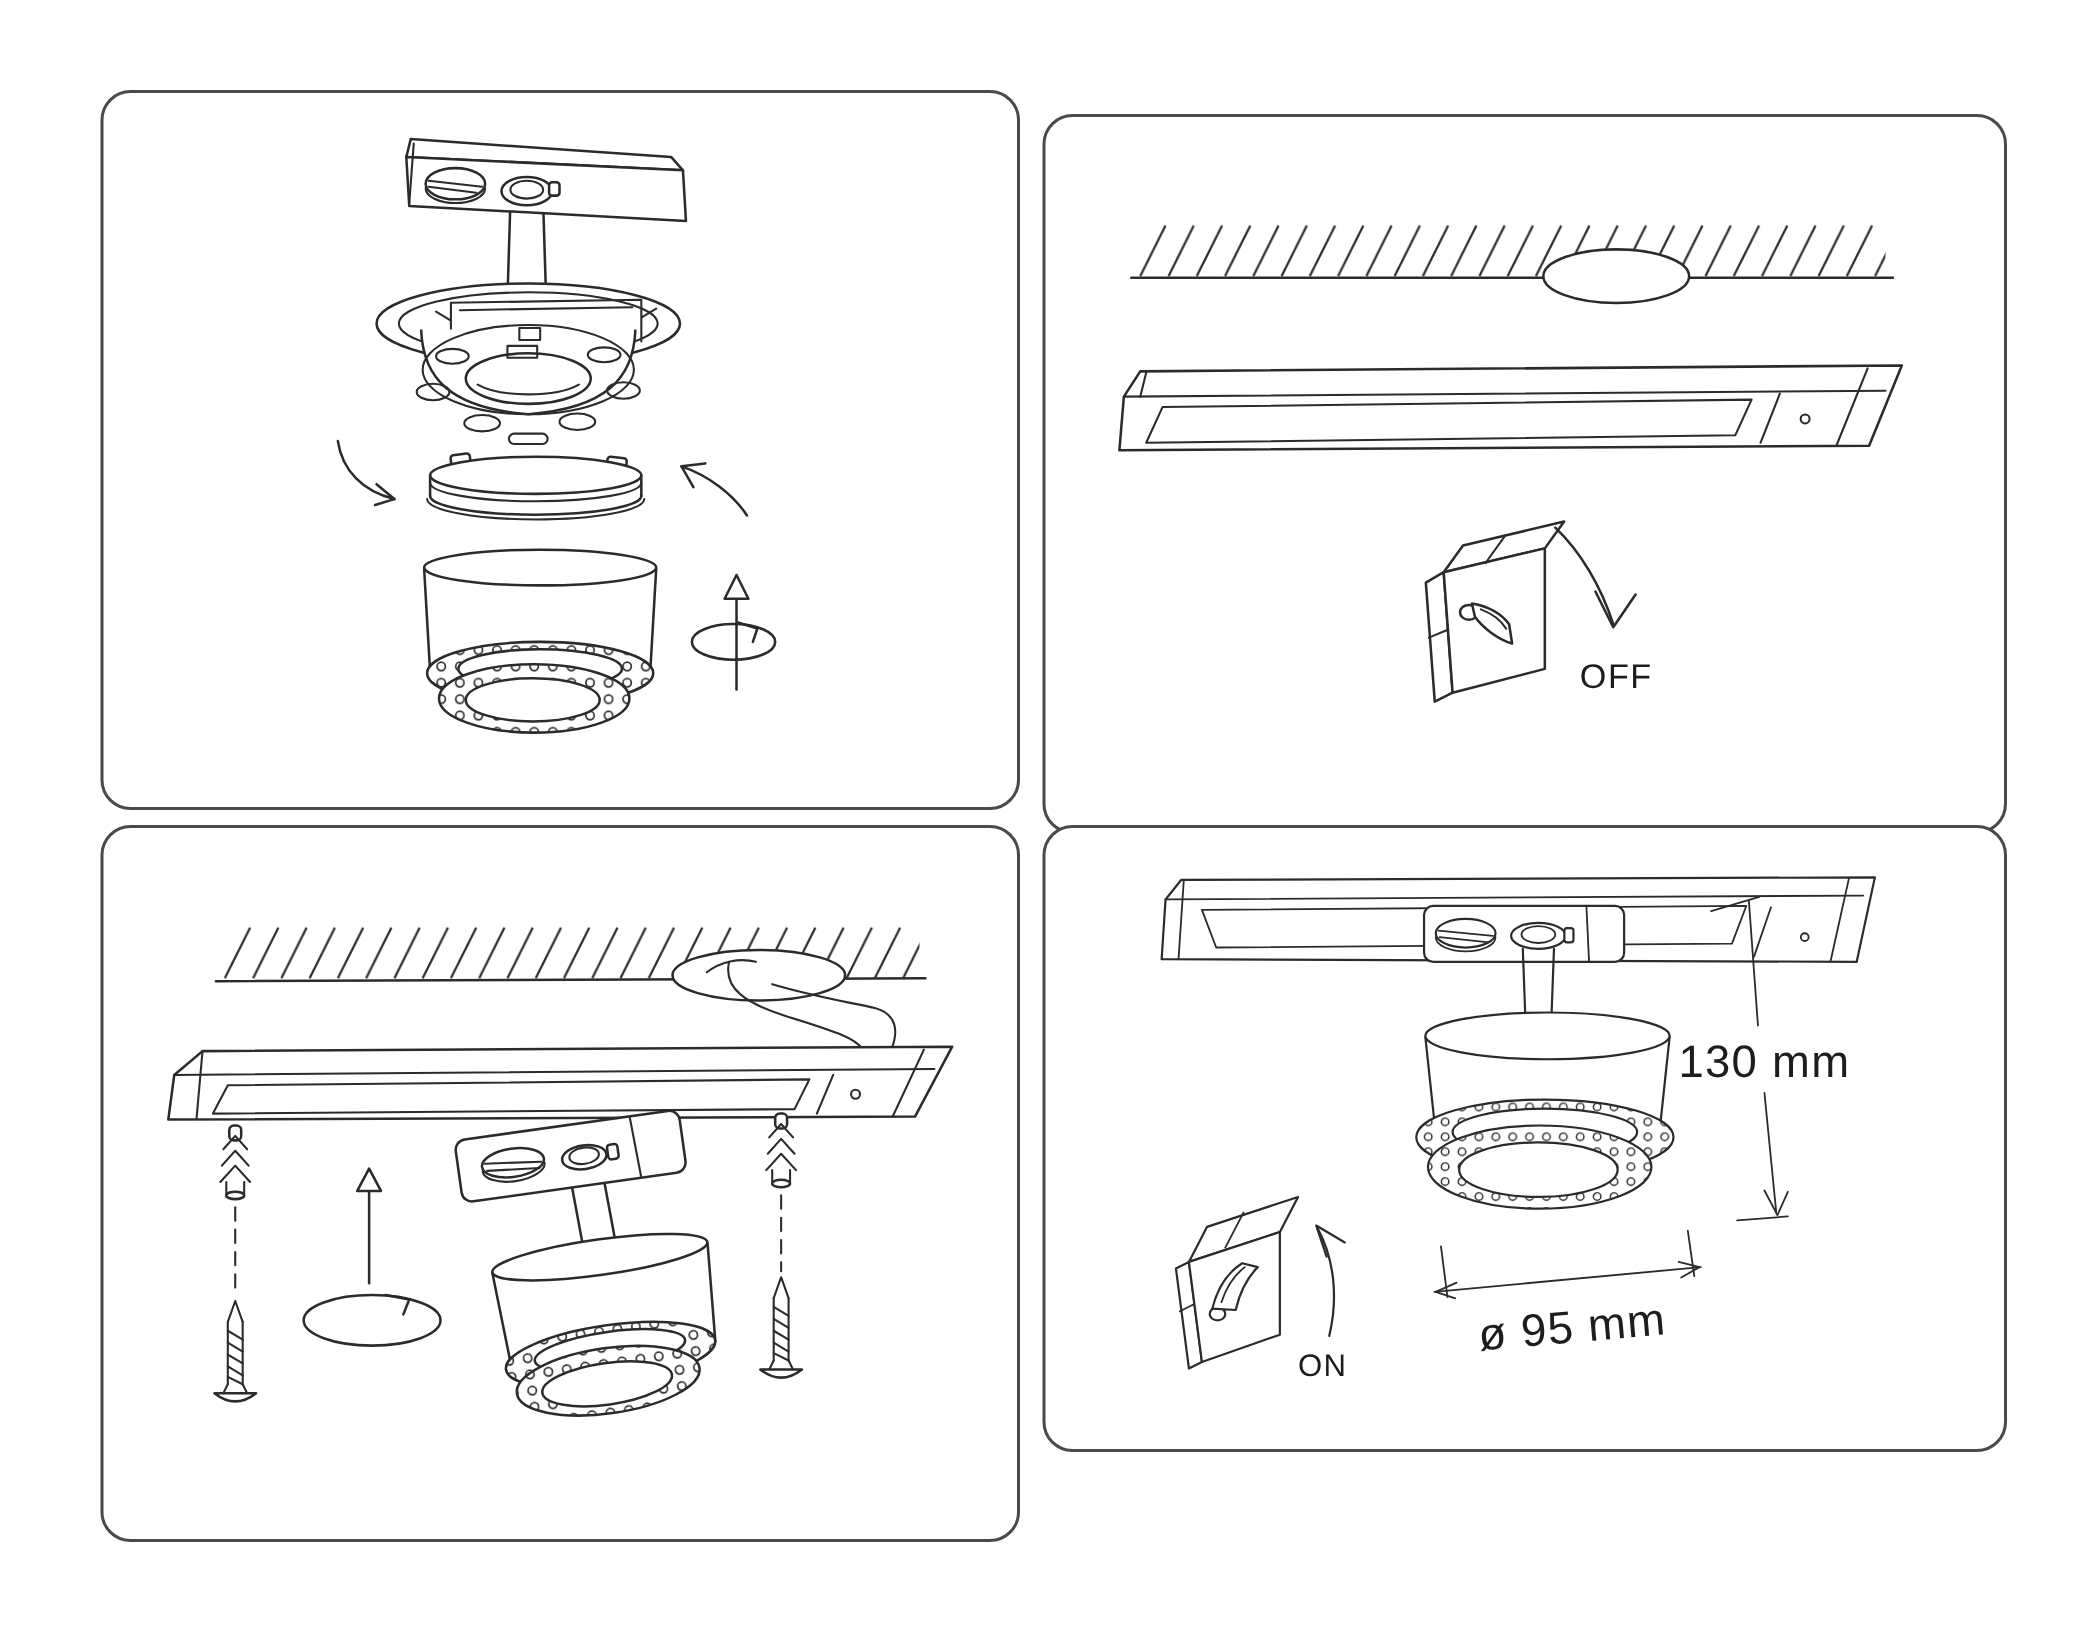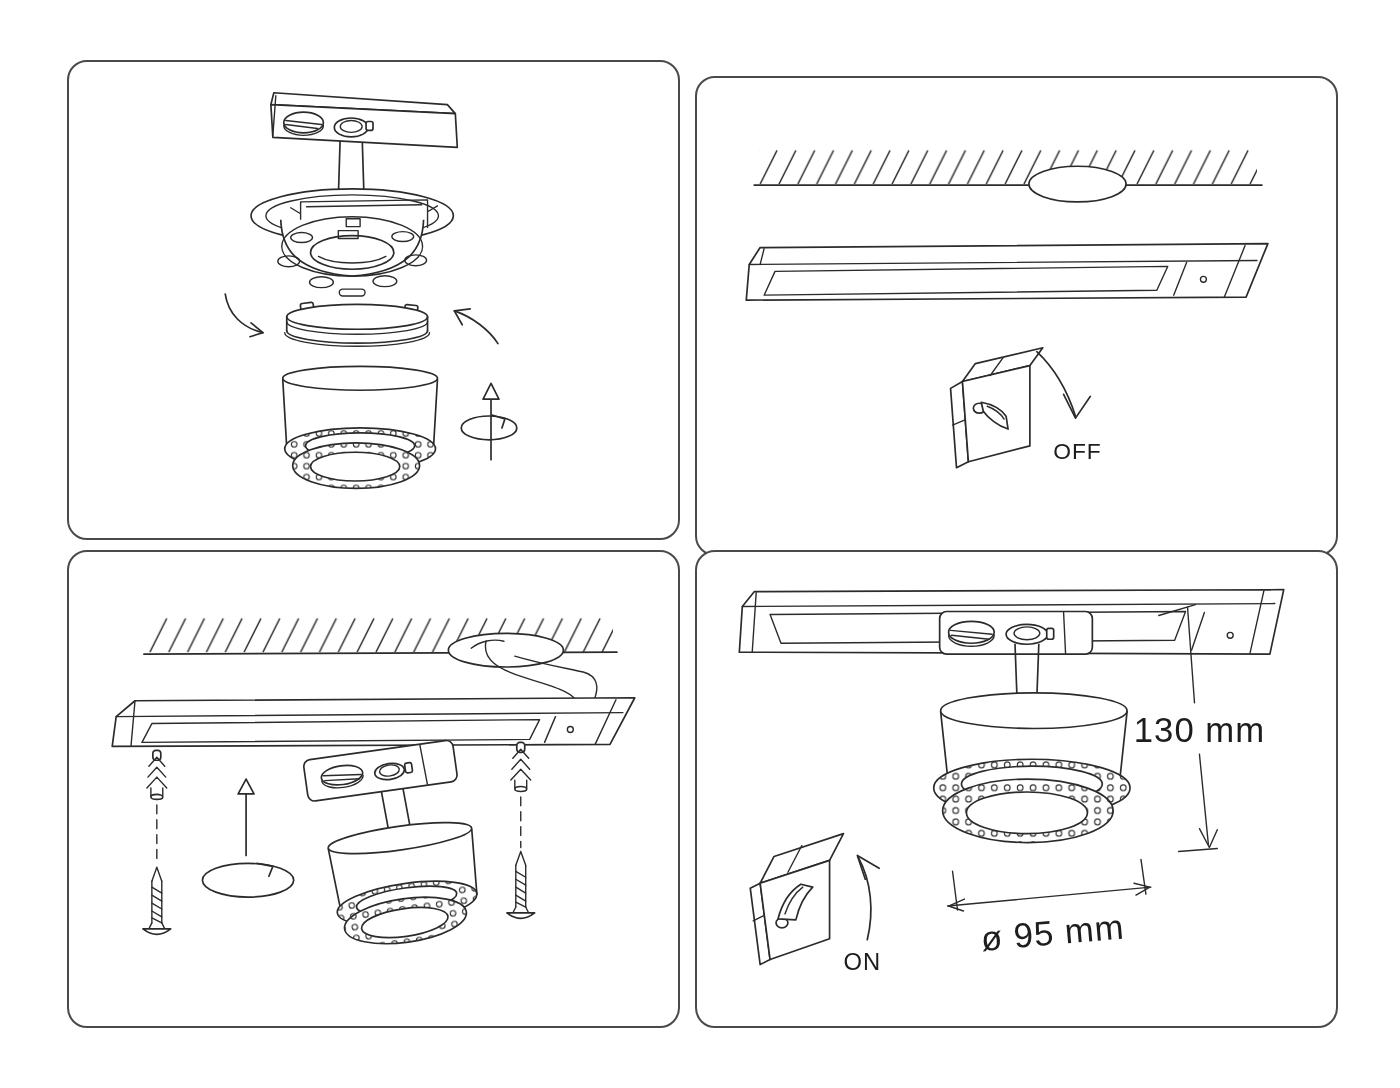--- a/index.html
+++ b/index.html
@@ -2,21 +2,21 @@
 <html><head>
 <meta charset="utf-8">
 <style>
   html,body { margin:0; padding:0; background:#ffffff; }
   .sheet { position:relative; width:1400px; height:1088px; background:#ffffff; overflow:hidden;
            font-family:"Liberation Sans", sans-serif; }
   .panel { position:absolute; border:2px solid #4a4a4a; border-radius:20px; box-sizing:border-box; background:#fff; }
   #p1 { left:67px;  top:60px;  width:613px; height:480px; }
   #p2 { left:695px; top:60px;  width:643px; height:480px;margin-top:16px; }
   #p3 { left:67px;  top:550px; width:613px; height:478px; }
-  #p4 { left:695px; top:550px; width:643px; height:478px; }
+  #p4 { left:695px; top:550px; width:643px; height:418px; }
   .panel svg { display:block; width:100%; height:100%; }
   .ln  { fill:none; stroke:#2b2b2b; stroke-width:1.7; stroke-linecap:round; stroke-linejoin:round; }
   .th  { fill:none; stroke:#2b2b2b; stroke-width:1.4; stroke-linecap:round; stroke-linejoin:round; }
   .wh  { fill:#ffffff; stroke:#2b2b2b; stroke-width:1.7; stroke-linejoin:round; }
   .fw  { fill:#ffffff; stroke:none; }
   .perfb { fill-rule:evenodd; stroke:#2b2b2b; stroke-width:1.7; }
   .dash { stroke-dasharray:9 6; }
   .t  { font-family:"Liberation Sans", sans-serif; fill:#1d1d1d; }
   .t23 { font-size:23px; letter-spacing:1px; }
   .t24 { font-size:24px; letter-spacing:1px; }

